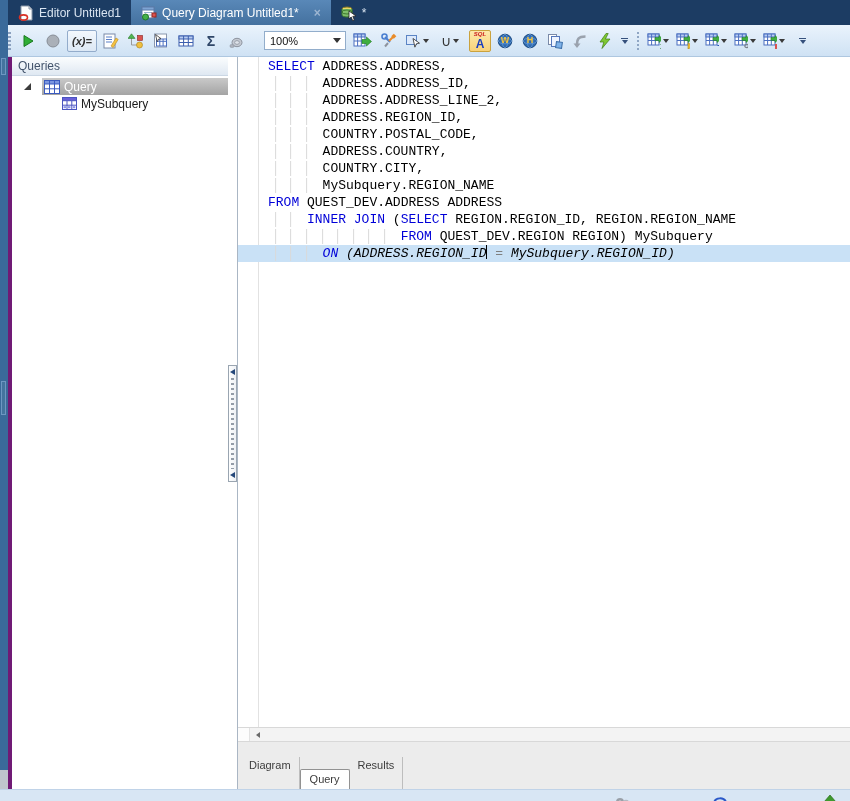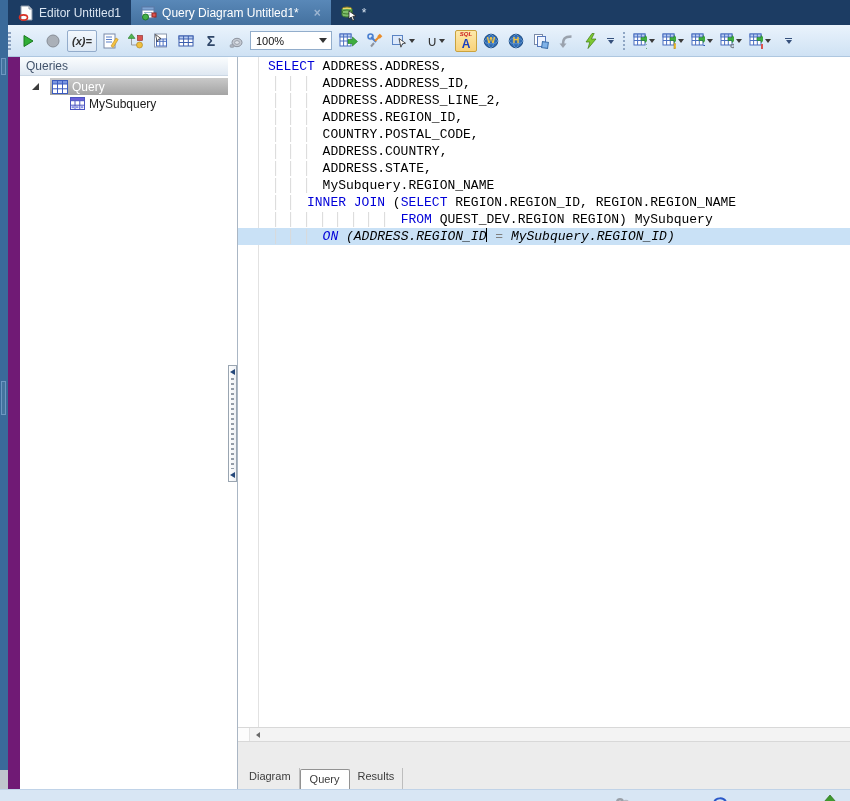--- a/index.html
+++ b/index.html
@@ -18,39 +18,39 @@
   .toolbar { position:absolute; left:0; top:25px; width:850px; height:32px; background:linear-gradient(#eaf3fc,#cfe2f4); border-bottom:1px solid #aec7e0; display:flex; align-items:center; gap:3px; padding:0 4px; }
   .tb-grip { width:4px; height:18px; margin:0 3px; background:repeating-linear-gradient(#8ba1bf 0 2px, transparent 2px 4px); }
   .tb-btn { width:22px; height:22px; display:flex; align-items:center; justify-content:center; border:1px solid transparent; border-radius:2px; }
   .tb-btn.boxed { background:linear-gradient(#f3f8fd,#dce8f5); border:1px solid #93accb; }
   .tb-btn.pressed { background:linear-gradient(#fde9ab,#f8d27a); border:1px solid #caa23e; }
   .tb-text { font-size:11px; font-style:italic; font-weight:bold; color:#333; }
   .sigma { font-size:14px; font-weight:600; color:#2f4668; font-style:normal; }
   .union { font-size:14px; color:#333; font-style:normal; font-weight:400; }
   .dd-arrow { width:0; height:0; border-left:3.5px solid transparent; border-right:3.5px solid transparent; border-top:4px solid #3a3a3a; margin:0 2px; }
   .tb-sep { width:0; height:18px; border-left:2px dotted #8fa6c4; margin:0 4px; }
-  .combo { width:82px; height:19px; background:#fff; border:1px solid #92adcb; display:flex; align-items:center; font-size:11px; color:#111; padding-left:5px; }
+  .combo { width:82px; height:19px; background:#fff; border:1px solid #92adcb; display:flex; align-items:center; font-size:11px; color:#111; padding-left:5px;margin-left:14px; }
   .combo .combo-arrow { margin-left:auto; margin-right:4px; width:0; height:0; border-left:4px solid transparent; border-right:4px solid transparent; border-top:5px solid #333; }
   .chev { display:flex; flex-direction:column; align-items:center; gap:1px; padding:2px; }
   .chev .bar { width:7px; height:1px; background:#35507c; }
   .chev .tri { width:0; height:0; border-left:3.5px solid transparent; border-right:3.5px solid transparent; border-top:4px solid #35507c; }
   .sqlbadge { position:relative; width:16px; height:16px; text-align:center; }
   .sqlbadge .sql-top { position:absolute; top:-2px; left:0; width:100%; font-size:6px; font-weight:bold; color:#c22; font-style:italic; letter-spacing:0; }
   .sqlbadge .sql-a { position:absolute; bottom:-2px; left:0; width:100%; font-size:12px; font-weight:bold; color:#1a3fbf; font-style:normal; }
   .globe { position:relative; width:16px; height:16px; }
   .globe .globe-letter { position:absolute; left:0; top:2px; width:100%; text-align:center; font-size:9px; font-weight:bold; color:#f3c33c; }
 
   
   .left-strip { position:absolute; left:0; top:0; width:8px; height:789px; background:#3a6a9a; }
   .strip-grip { position:absolute; left:1px; width:5px; background:#44749f; border:1px solid #6e97c2; }
   .strip-gray { position:absolute; left:0; top:770px; width:8px; height:19px; background:#bfc6cd; }
 
   
   .main { position:absolute; left:8px; top:57px; width:842px; height:732px; }
-  .sidebar { position:absolute; left:12px; top:0; width:220px; height:732px; background:#fff; border-right:1px solid #c3cedb; }
+  .sidebar { position:absolute; left:4px; top:0; width:220px; height:732px; background:#fff; border-right:1px solid #c3cedb; }
   .sb-header { height:19px; background:linear-gradient(#fbfdfe,#dfe8f2); border-bottom:1px solid #cbd7e4; font-size:12px; color:#42536b; padding-left:6px; line-height:18px; }
   .tree { padding-top:2px; font-size:12px; }
   .tree-row { height:17px; display:flex; align-items:center; }
   .tw { width:30px; flex:none; display:flex; justify-content:center; }
   .expander { width:0; height:0; border-left:7px solid transparent; border-bottom:7px solid #3c3c3c; }
   .row-body { flex:1; display:flex; align-items:center; gap:4px; height:17px; padding-left:2px; color:#1a1a1a; }
   .row-body.selected { background:linear-gradient(#c9c9c9,#a4a4a4); color:#fff; }
   .tree-ico { width:16px; height:14px; flex:none; }
   .child-indent { width:18px; flex:none; }
 
@@ -72,21 +72,21 @@
   .op { color:#7f7f7f; }
   .ind { background:repeating-linear-gradient(90deg, transparent 0 14.64px, #d9d9d9 14.64px 15.64px); background-position:-7.9px 0; }
   .caret { display:inline-block; width:1px; height:14px; background:#000; vertical-align:-2px; }
 
   .hscroll { position:absolute; left:0; top:670px; width:613px; height:15px; background:#f3f3f3; border-top:1px solid #d8d8d8; border-bottom:1px solid #d8d8d8; display:flex; align-items:center; }
   .hs-corner { width:12px; height:13px; background:#fcfcfc; border-right:1px solid #e2e2e2; }
   .hs-btn { width:16px; height:13px; display:flex; align-items:center; justify-content:center; background:#f3f3f3; }
   .hs-larrow { width:0; height:0; border-top:3px solid transparent; border-bottom:3px solid transparent; border-right:4px solid #6a6a6a; }
   .gray-band { position:absolute; left:0; top:685px; width:613px; height:26px; background:#ececec; }
   .btabs { position:absolute; left:0; top:711px; width:613px; height:21px; background:#ececec; display:flex; align-items:flex-end; padding-left:3px; font-size:11px; color:#3c3c3c; }
-  .btab { padding:2px 8px 6px 8px; border-right:1px solid #bdbdbd; line-height:13px; }
+  .btab { padding:2px 8px 17px 8px; border-right:1px solid #bdbdbd; line-height:13px; }
   .btab.active { background:#fff; border:1px solid #929292; border-bottom:none; padding:3px 9px 4px 9px; position:relative; top:1px; border-radius:2px 2px 0 0; }
 
   
   .bottom-strip { position:absolute; left:0; top:789px; width:850px; height:12px; background:#d8e6f4; border-top:1px solid #c0d3e8; overflow:hidden; }
   .frag { position:absolute; top:5px; }
 </style>
 </head>
 <body>
 
 <div class="app">
@@ -399,22 +399,23 @@
     <div class="editor-panel">
       <div class="code-view">
         <div class="margin-line"></div>
         <div class="code-lines">
             <div class="code-line"><span class="keyword">SELECT</span><span class="plain"> ADDRESS.ADDRESS,</span></div>
             <div class="code-line"><span class="ind">       </span><span class="plain">ADDRESS.ADDRESS_ID,</span></div>
             <div class="code-line"><span class="ind">       </span><span class="plain">ADDRESS.ADDRESS_LINE_2,</span></div>
             <div class="code-line"><span class="ind">       </span><span class="plain">ADDRESS.REGION_ID,</span></div>
             <div class="code-line"><span class="ind">       </span><span class="plain">COUNTRY.POSTAL_CODE,</span></div>
             <div class="code-line"><span class="ind">       </span><span class="plain">ADDRESS.COUNTRY,</span></div>
-            <div class="code-line"><span class="ind">       </span><span class="plain">ADDRESS.STATE,</span></div>
+            <div class="code-line"><span class="ind">       </span><span class="plain">COUNTRY.CITY,</span></div>
             <div class="code-line"><span class="ind">       </span><span class="plain">MySubquery.REGION_NAME</span></div>
+            <div class="code-line"><span class="keyword">FROM</span><span class="plain"> QUEST_DEV.ADDRESS ADDRESS</span></div>
             <div class="code-line"><span class="ind">     </span><span class="keyword">INNER JOIN</span><span class="plain"> (</span><span class="keyword">SELECT</span><span class="plain"> REGION.REGION_ID, REGION.REGION_NAME</span></div>
             <div class="code-line"><span class="ind">                 </span><span class="keyword">FROM</span><span class="plain"> QUEST_DEV.REGION REGION) MySubquery</span></div>
             <div class="code-line hl"><span class="ind">       </span><span class="keyword">ON</span><span class="plain"> (ADDRESS.REGION_ID</span><span class="caret"></span><span class="plain"> </span><span class="op">=</span><span class="plain"> MySubquery.REGION_ID)</span></div>
           </div>
       </div>
 
       <div class="hscroll">
         <span class="hs-corner"></span>
         <span class="hs-btn">
             <span class="hs-larrow"></span>

